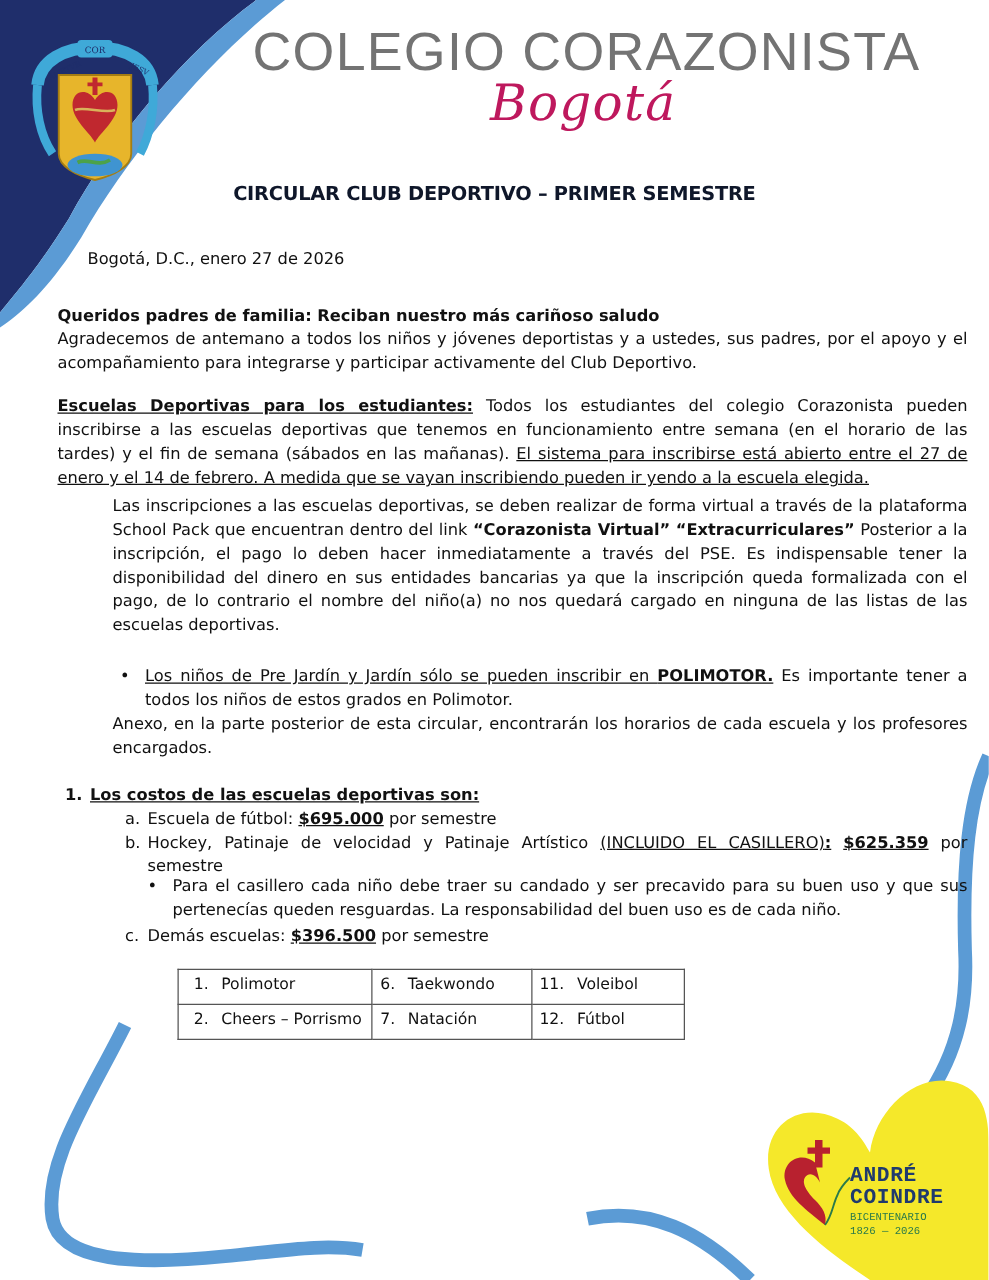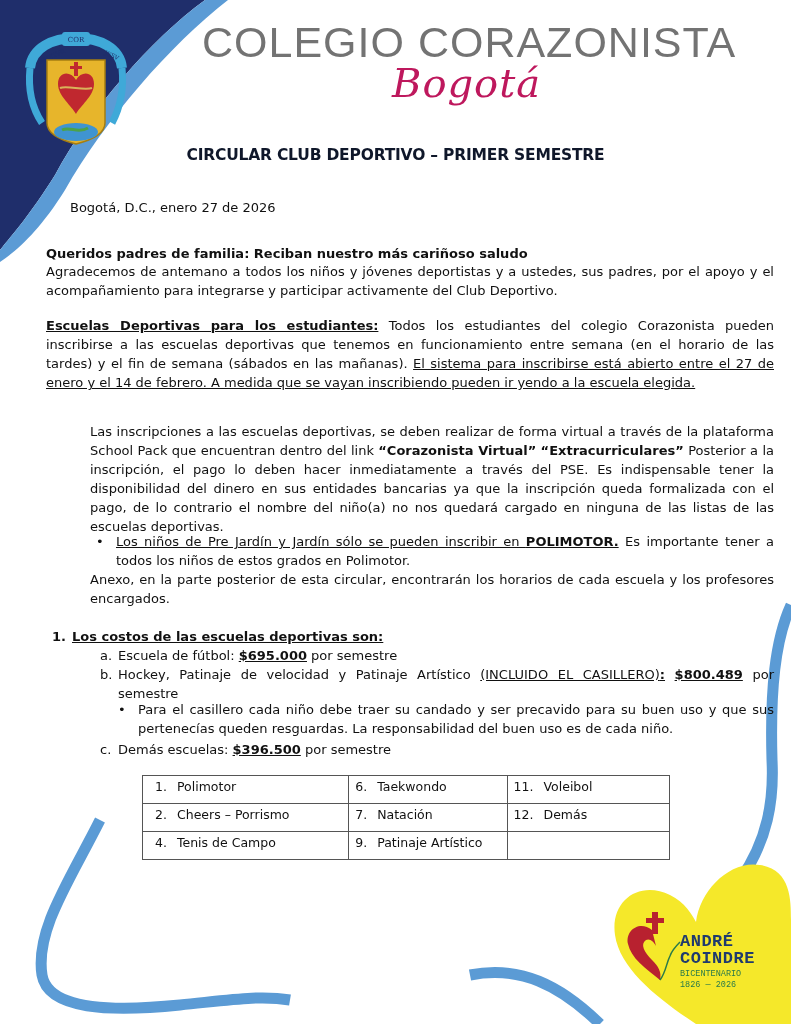--- a/index.html
+++ b/index.html
@@ -17,35 +17,35 @@
 
     .content { position: absolute; left: 46px; top: 0; width: 728px; z-index: 2; font-size: 13px; line-height: 19px; }
     .p { position: absolute; text-align: justify; }
     .b { font-weight: bold; }
     .u { text-decoration: underline; }
 
     .date { left: 24px; top: 198px; }
     .greeting { left: 0; top: 244px; width: 728px; }
     .intro { left: 0; top: 262px; width: 728px; }
     .escuelas { left: 0; top: 316px; width: 728px; }
-    .inscr { left: 44px; top: 422px; width: 684px; }
+    .inscr { left: 44px; top: 396px; width: 684px; }
     .bullet1 { left: 70px; top: 532px; width: 658px; }
     .bullet1 .dot { position: absolute; left: -20px; top: 0; }
     .anexo { left: 44px; top: 570px; width: 684px; }
 
     .costs-h { left: 6px; top: 627px; }
     .costs-h .num { display: inline-block; width: 20px; font-weight: bold; }
     .cost-a { left: 72px; top: 646px; }
     .cost-b { left: 72px; top: 665px; width: 656px; }
     .cost-c { left: 72px; top: 740px; }
     .letter { position: absolute; left: -18px; top: 0; }
     .cost-b-sub { left: 92px; top: 700px; width: 636px; }
     .cost-b-sub .dot { position: absolute; left: -20px; top: 0; }
 
-    table.schools { position: absolute; left: 142px; top: 775px; width: 528px; border-collapse: collapse; z-index: 2; font-size: 12.5px; line-height: 16px; }
+    table.schools { position: absolute; left: 142px; top: 775px; width: 406px; border-collapse: collapse; z-index: 2; font-size: 12.5px; line-height: 16px; }
     table.schools td { border: 1px solid #555; vertical-align: top; padding: 3px 6px 2px 6px; height: 28px; }
     table.schools td.c1 { width: 198px; padding-left: 12px; }
     table.schools td.c2 { width: 152px; }
     table.schools td.c3 { width: 156px; }
     .sn { display: inline-block; width: 22px; }
     .c3 .sn { width: 30px; }
     .wrap { display: inline-block; vertical-align: top; width: 150px; }
 
     .andre { position: absolute; left: 600px; top: 860px; width: 191px; height: 164px; z-index: 1; }
     .andre-text { position: absolute; left: 680px; top: 933px; z-index: 3; font-family: Liberation Mono, monospace; }
@@ -115,21 +115,21 @@
     <span class="num">1.</span><span class="b u">Los costos de las escuelas deportivas son:</span>
   </div>
 
   <div class="p cost-a">
     <span class="letter">a.</span>
     <span>Escuela de fútbol: </span><span class="b u">$695.000</span><span> por semestre</span>
   </div>
 
   <div class="p cost-b">
     <span class="letter">b.</span>
-    <span>Hockey, Patinaje de velocidad y Patinaje Artístico </span><span class="u">(INCLUIDO EL CASILLERO)</span><span class="b u">:</span> <span class="b u">$800.489</span><span> por semestre</span>
+    <span>Hockey, Patinaje de velocidad y Patinaje Artístico </span><span class="u">(INCLUIDO EL CASILLERO)</span><span class="b u">:</span> <span class="b u">$625.359</span><span> por semestre</span>
   </div>
 
   <div class="p cost-b-sub">
     <span class="dot">•</span>
     <span>Para el casillero cada niño debe traer su candado y ser precavido para su buen uso y que sus pertenecías queden resguardas. La responsabilidad del buen uso es de cada niño.</span>
   </div>
 
   <div class="p cost-c">
     <span class="letter">c.</span>
     <span>Demás escuelas: </span><span class="b u">$396.500</span><span> por semestre</span>
@@ -139,26 +139,21 @@
 <table class="schools">
   <tbody>
       <tr>
     <td class="c1"><span class="sn">1.</span><span>Polimotor</span></td>
     <td class="c2"><span class="sn">6.</span><span>Taekwondo</span></td>
     <td class="c3"><span class="sn">11.</span><span>Voleibol</span></td>
   </tr>
   <tr>
     <td class="c1"><span class="sn">2.</span><span>Cheers – Porrismo</span></td>
     <td class="c2"><span class="sn">7.</span><span>Natación</span></td>
-    <td class="c3"><span class="sn">12.</span><span>Demás</span></td>
-  </tr>
-  <tr>
-    <td class="c1"><span class="sn">4.</span><span>Tenis de Campo</span></td>
-    <td class="c2"><span class="sn">9.</span><span>Patinaje Artístico</span></td>
-    <td class="c3"><span class="sn"></span><span></span></td>
+    <td class="c3"><span class="sn">12.</span><span>Fútbol</span></td>
   </tr>
 </tbody>
   </table>
 
 <svg class="andre" viewBox="0 0 191 164">
   <path d="M96,164 C60,140 20,110 15,75 C10,40 40,20 70,35 C85,42 92,55 96,62 C100,30 130,0 160,5 C191,10 191,40 191,60 L191,164 Z" fill="#f5e82a"></path>
 
   <path d="M52,70 C40,60 25,70 28,84 C31,98 45,108 60,120 C62,112 58,106 52,100 C44,92 40,84 46,80 C50,78 54,82 56,86 Z" fill="#b8212f"></path>
   <rect x="52" y="52" width="6" height="22" fill="#b8212f"></rect>
   <rect x="46" y="58" width="18" height="5" fill="#b8212f"></rect>

